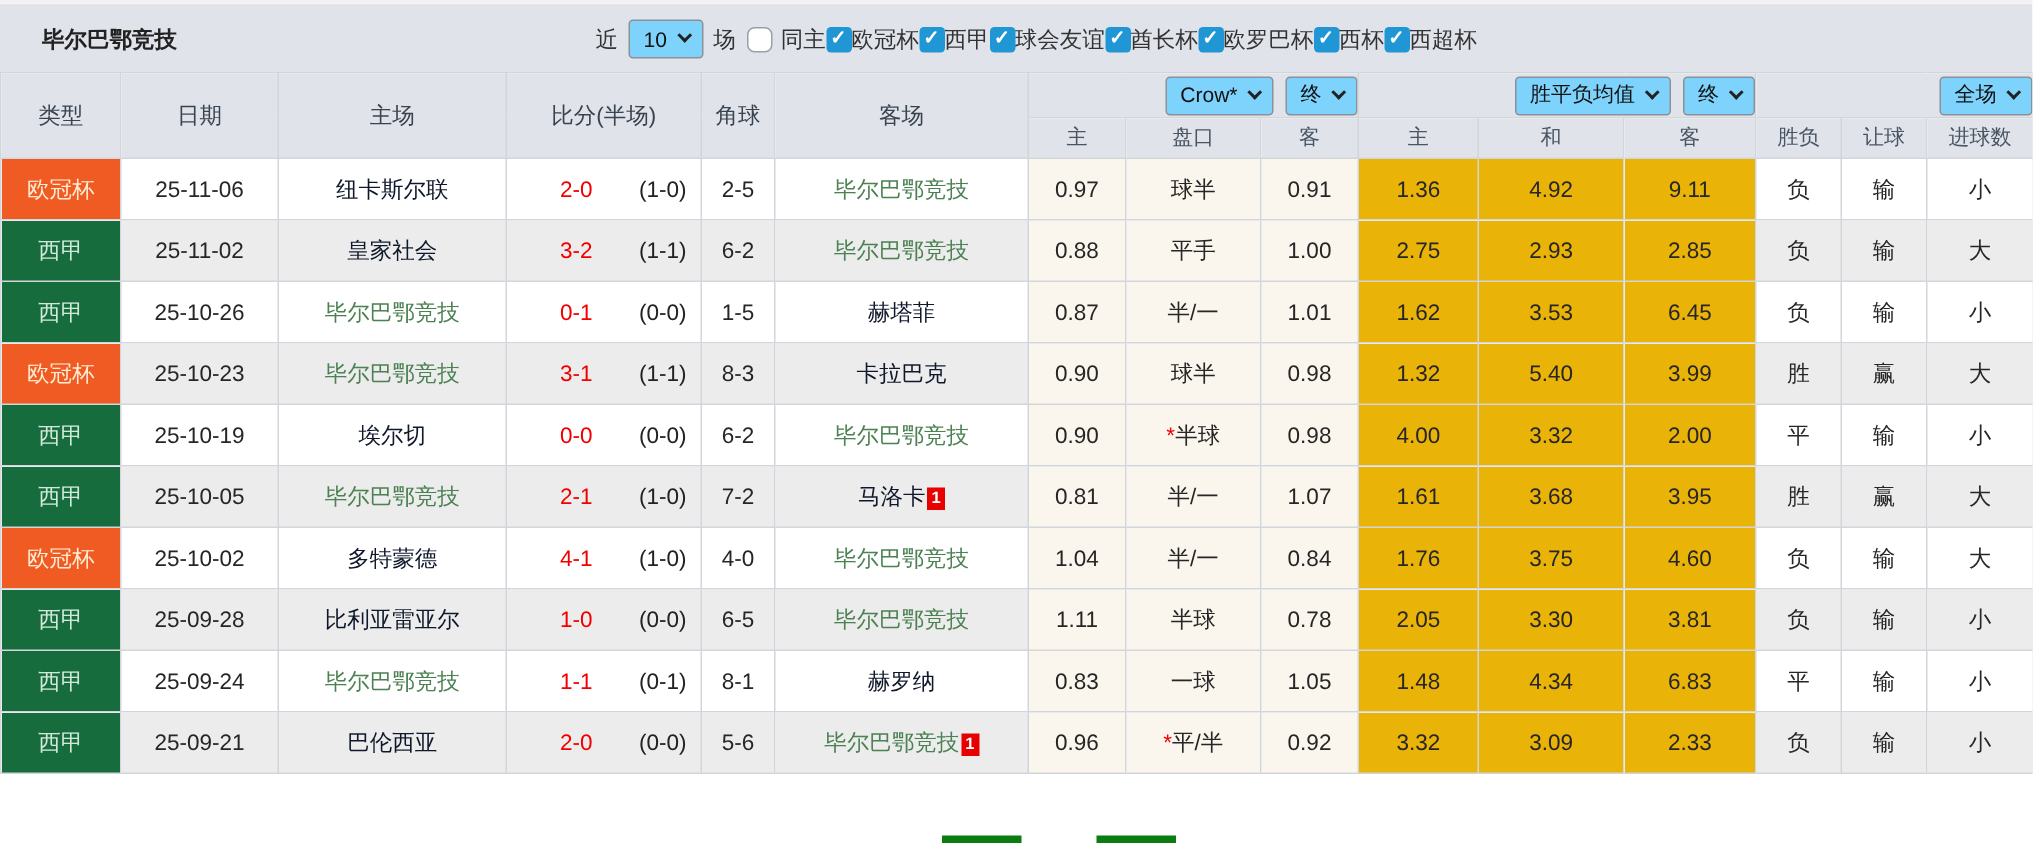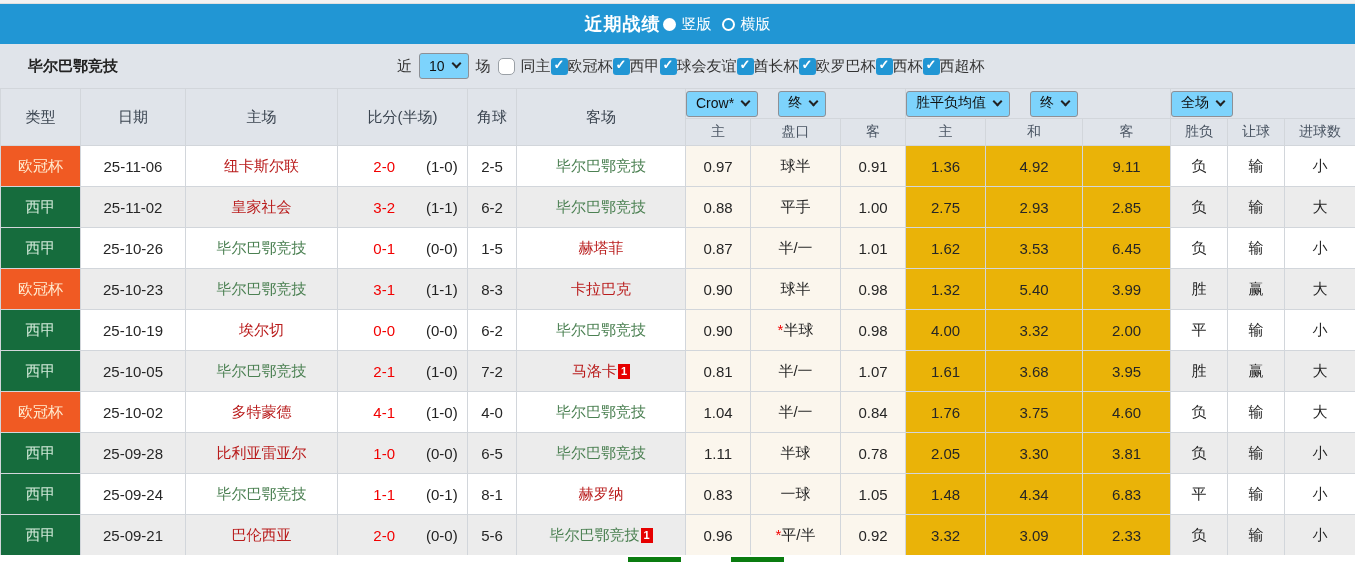--- a/index.html
+++ b/index.html
@@ -31,28 +31,28 @@
   .cb.unchecked { background:#fff; border:1px solid #9aa0a6; border-radius:5px; margin-right:6px; }
   .cblabel { font-size:15px; color:#333; }
 
   
   table.results { border-collapse:collapse; table-layout:fixed; width:1355px; }
   .results th, .results td { border:1px solid #d2d6db; text-align:center; overflow:hidden; white-space:nowrap; padding:0; }
   .results thead th { background:#e0e4ea; font-weight:normal; color:#3a4450; font-size:15px; }
   .results thead tr.top th { height:30px; }
   .results thead tr.sub th { height:27px; font-size:14px; color:#4a5563; }
   .ddcell { vertical-align:middle; }
-  .ddwrap { display:flex; align-items:center; justify-content:flex-start; gap:20px; }
+  .ddwrap { display:flex; align-items:center; justify-content:flex-end; gap:8px; }
   .results tbody td { height:41px; font-size:15px; color:#262626; background:#fff; }
   .results tbody tr.alt td { background:#ececec; }
   .results tbody tr td.tint-cream { background:#fbf6ed; }
   .results tbody tr td.tint-blue { background:#eab308; }
   td.col-type.type-ucl { background:#f05a23 !important; color:#ffedd2; }
   td.col-type.type-liga { background:#166c3d !important; color:#d2e9d9; }
-  .tname { color:#b91c1c; }
+  .tname { color:#0f172a; }
   .tname.focus { color:#4c8153; }
   .score { color:#f20000;margin-left:26px; }
   .half { color:#222;padding-left:31px; }
   .star { color:#f20000; }
   .c-red { color:#ee4545; }
   .c-green { color:#4e7c52; }
   .c-blue { color:#4c6cea; }
   .redcard { display:inline-block; background:#e60000; color:#fff; font-size:11px; font-weight:bold; width:12px; height:15px; line-height:15px; margin-left:1px; vertical-align:1px; }
 
   
@@ -61,31 +61,20 @@
   .legend-swatch.s1 { left:628px; }
   .legend-swatch.s2 { left:731px; }
 </style>
 </head>
 <body>
 
 <div class="page">
 
   <div class="topstrip"></div>
 
-  <div class="bluebar">
-    <span class="title">近期战绩</span>
-    <span class="radio-group">
-      <span class="radio sel"></span>
-      <span>竖版</span>
-    </span>
-    <span class="radio-group">
-      <span class="radio unsel"></span>
-      <span>横版</span>
-    </span>
-  </div>
 
   <div class="filterbar">
     <span class="team">毕尔巴鄂竞技</span>
     <div class="filters">
       <span class="gap-s">近</span>
       <span class="dd">
         <span>10</span>
         <i class="chev"></i>
       </span>
       <span class="gap-s">场</span>

